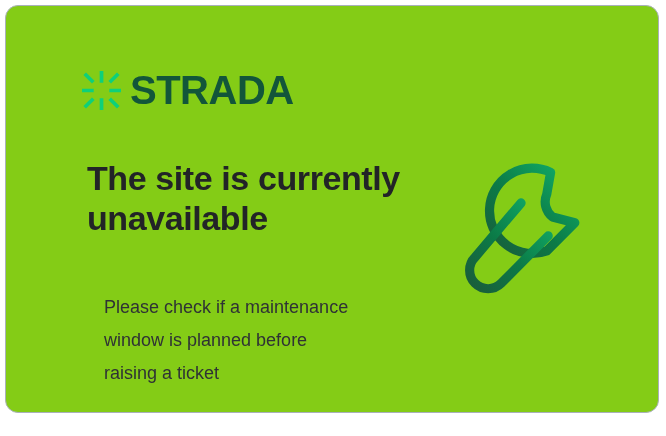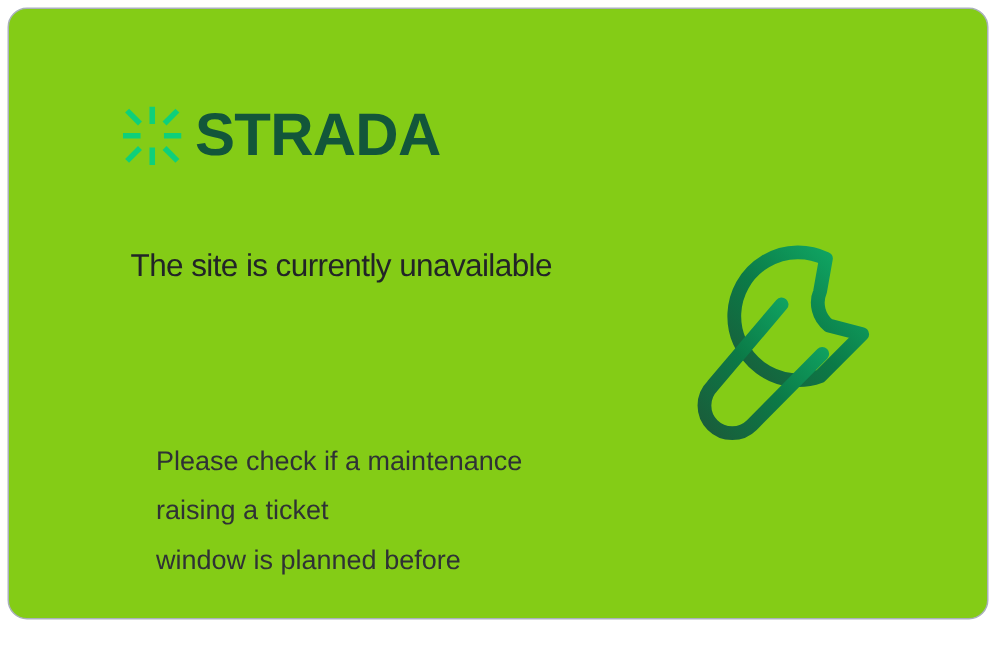--- a/index.html
+++ b/index.html
@@ -60,23 +60,23 @@
     white-space: nowrap;
   }
 
   
   .headline {
     position: absolute;
     left: 81px;
     top: 152px;
     width: 330px;
     margin: 0;
-    font-size: 21px;
+    font-size: 34px;
     line-height: 40px;
-    font-weight: 400;
+    font-weight: 700;
     letter-spacing: -0.4px;
     color: #222427;
   }
 
   
   .body-copy {
     position: absolute;
     left: 82px;
     top: 269px;
     width: 310px;
@@ -120,22 +120,22 @@
           <line x1="29" y1="71" x2="7" y2="93"></line>
         </g>
       </svg>
       <div class="logo-word">STRADA</div>
     </div>
 
     <h1 class="headline">The site is currently unavailable</h1>
 
     <p class="body-copy">
       <span>Please check if a maintenance</span>
+      <span>window is planned before</span>
       <span>raising a ticket</span>
-      <span>window is planned before</span>
     </p>
 
     <svg class="wrench" viewBox="0 0 160 152" aria-hidden="true">
       <defs>
         <linearGradient id="wrenchGrad" x1="0" y1="1" x2="1" y2="0">
           <stop offset="0%" stop-color="#1a5c3a"></stop>
           <stop offset="45%" stop-color="#0b7a47"></stop>
           <stop offset="100%" stop-color="#11b06a"></stop>
         </linearGradient>
       </defs>

